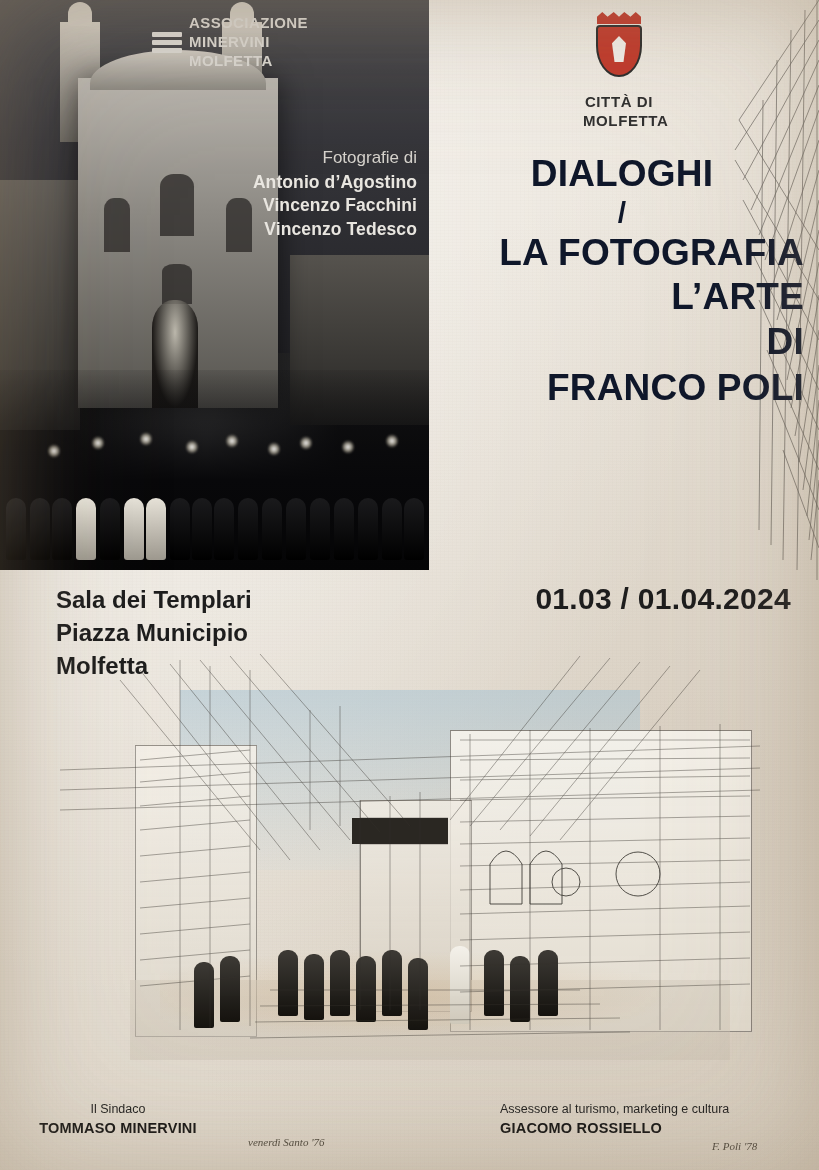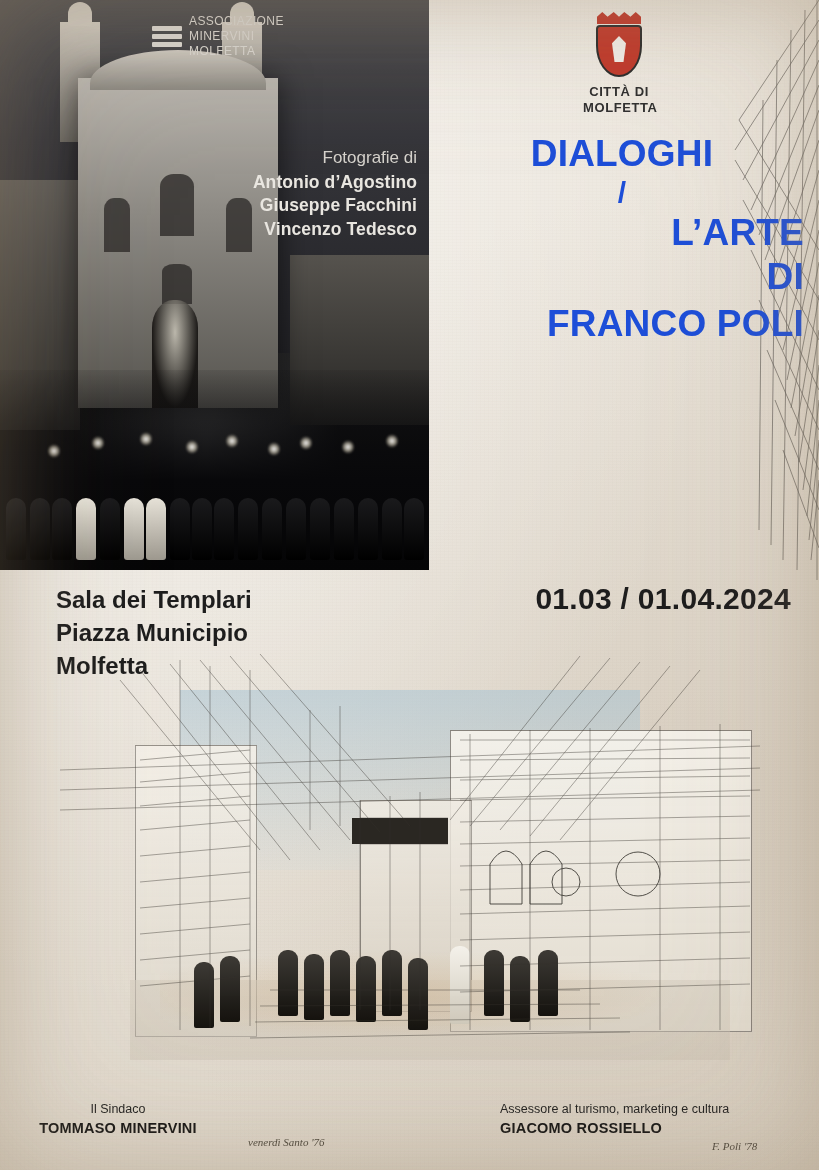--- a/index.html
+++ b/index.html
@@ -105,21 +105,21 @@
   
   .afm-logo{
     position:absolute;left:152px;top:14px;display:flex;align-items:center;gap:7px;
   }
   .afm-bars{display:flex;flex-direction:column;gap:3px;}
   .afm-bars i{display:block;background:#d9d6d0;height:5px;border-radius:1px;}
   .afm-bars i:nth-child(1){width:30px;}
   .afm-bars i:nth-child(2){width:30px;}
   .afm-bars i:nth-child(3){width:30px;}
   .afm-text{
-    color:#d9d6d0;font-size:12px;line-height:1.25;letter-spacing:.4px;font-weight:normal;
+    color:#d9d6d0;font-size:15px;line-height:1.25;letter-spacing:.4px;font-weight:bold;
   }
 
   .credits{
     position:absolute;right:12px;top:148px;text-align:right;color:#e9e6e0;
   }
   .credits .lead{font-size:17px;font-weight:400;color:#d5d2cc;margin-bottom:3px;}
   .credits .nm{font-size:17.5px;font-weight:bold;line-height:1.33;letter-spacing:.1px;}
 
   
   .crest{
@@ -135,26 +135,26 @@
     content:"";position:absolute;left:50%;top:9px;transform:translateX(-50%);
     width:14px;height:26px;background:#f2efe9;
     clip-path:polygon(50% 0,100% 28%,82% 100%,18% 100%,0 28%);
   }
   .crest-crown{
     width:44px;height:12px;margin:0 auto 1px;
     background:#c0392b;
     clip-path:polygon(0 100%,0 40%,12% 0,24% 40%,38% 0,50% 40%,62% 0,76% 40%,88% 0,100% 40%,100% 100%);
   }
   .crest-label{
-    margin-top:7px;font-size:13px;font-weight:bold;letter-spacing:.6px;color:#2f2f2f;line-height:1.25;
+    margin-top:16px;font-size:15px;font-weight:bold;letter-spacing:.6px;color:#2f2f2f;line-height:1.25;
   }
 
   .title{
-    position:absolute;left:440px;top:132px;width:364px;
-    color:#1d4ed8;
+    position:absolute;left:440px;top:152px;width:364px;
+    color:#0f172a;
     font-weight:bold;
     font-size:37px;
     line-height:1.2;
     text-align:right;
     letter-spacing:.2px;
   }
   .title .l1{text-align:center;}
   .title .slash{text-align:center;font-size:30px;line-height:1.15;}
   .title .l2,.title .l3,.title .l4,.title .l5,.title .l6{text-align:right;}
   .title .l6{padding-top:2px;}
@@ -299,21 +299,21 @@
       <div class="afm-text">
         <div>ASSOCIAZIONE</div>
         <div>MINERVINI</div>
         <div>MOLFETTA</div>
       </div>
     </div>
 
     <div class="credits">
       <div class="lead">Fotografie di</div>
       <div class="nm">Antonio d’Agostino</div>
-      <div class="nm">Giuseppe Facchini</div>
+      <div class="nm">Vincenzo Facchini</div>
       <div class="nm">Vincenzo Tedesco</div>
     </div>
   </div>
 
   <div class="crest">
     <div class="crest-crown"></div>
     <div class="crest-shield"></div>
     <div class="crest-label">
       <div>CITTÀ DI</div>
       <div>MOLFETTA</div>
@@ -324,20 +324,21 @@
     <g stroke="#2c2a27" stroke-width="0.7" fill="none" opacity="0.8">
       <path d="M120 0 L40 120 M120 20 L36 150 M120 40 L44 180 M120 60 L52 210 M120 85 L60 235 M120 110 L66 260 M120 140 L72 290 M120 170 L78 320 M120 200 L84 350 M120 230 L88 380 M120 262 L92 408 M120 295 L96 436 M120 330 L100 462 M120 365 L104 490 M120 400 L108 516 M120 440 L110 540 M120 480 L112 560"></path>
       <path d="M118 0 L118 580 M106 10 L98 570 M92 30 L84 560 M78 60 L72 545 M64 100 L60 530"></path>
       <path d="M40 120 L120 250 M36 160 L120 300 M44 200 L120 340 M52 250 L120 390 M60 300 L120 430 M68 350 L120 470 M76 400 L120 510 M84 450 L120 548"></path>
     </g>
   </svg>
 
   <div class="title">
     <div class="l1">DIALOGHI</div>
     <div class="slash">/</div>
+    <div class="l2">LA FOTOGRAFIA</div>
     <div class="l4">L’ARTE</div>
     <div class="l5">DI</div>
     <div class="l6">FRANCO POLI</div>
   </div>
 
   <div class="venue">
     <div>Sala dei Templari</div>
     <div>Piazza Municipio</div>
     <div>Molfetta</div>
   </div>

